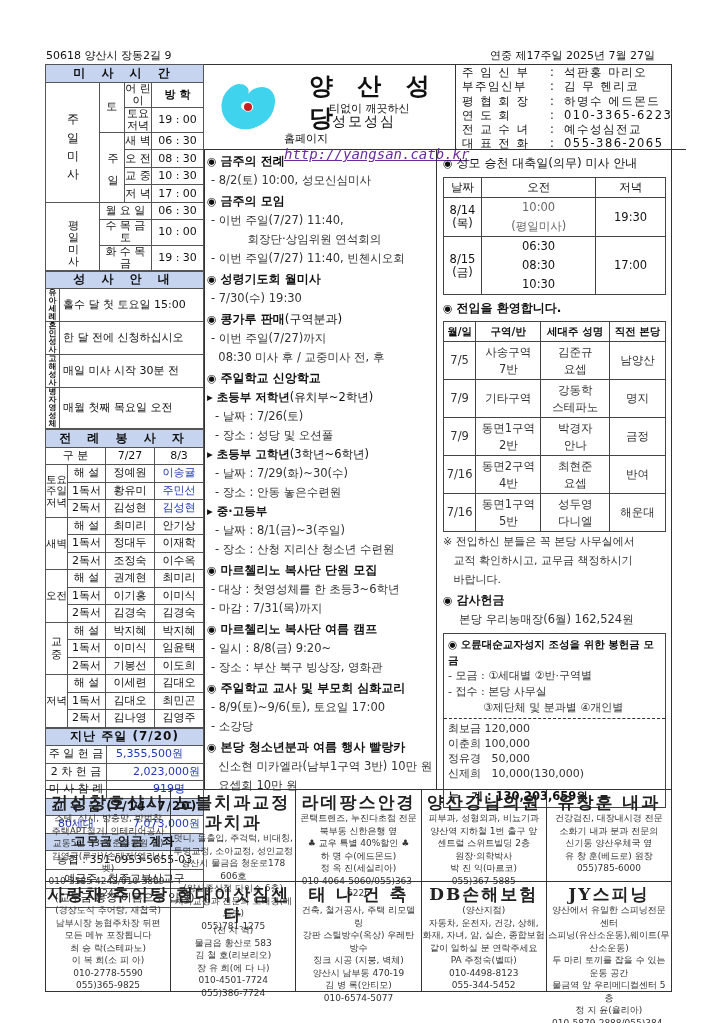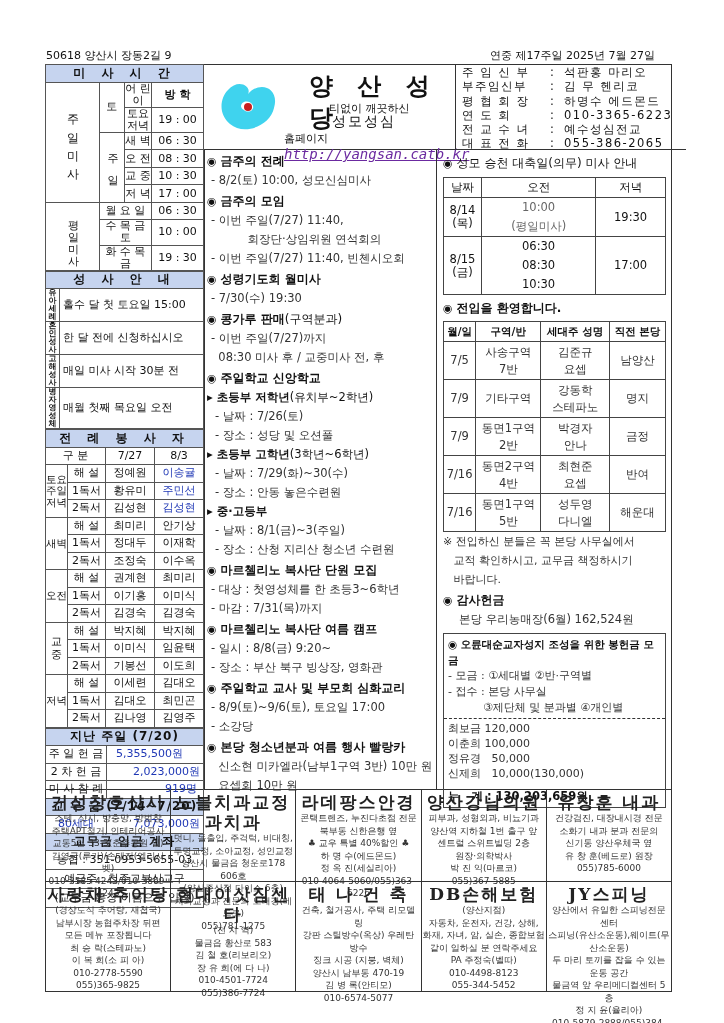--- a/index.html
+++ b/index.html
@@ -217,21 +217,21 @@
     <tr>
           <td>주 일 헌 금</td>
           <td class="blue" style="text-align:right;padding-right:20px;">5,355,500원</td>
         </tr>
     <tr>
           <td>2 차 헌 금</td>
           <td class="blue" style="text-align:right;padding-right:3px;">2,023,000원</td>
         </tr>
     <tr>
           <td>미 사 참 례</td>
-          <td class="blue" style="text-align:right;padding-right:6px;">919명</td>
+          <td class="blue" style="text-align:right;padding-right:18px;">919명</td>
         </tr>
     <tr>
           <td colspan="2" class="hdr" style="letter-spacing:1px;">교 무 금 (7/14~7/20)</td>
         </tr>
     <tr>
           <td class="blue">80세대</td>
           <td class="blue" style="text-align:right;padding-right:3px;">7,073,000원</td>
         </tr>
     <tr>
           <td colspan="2" class="hdr" style="letter-spacing:1px;">교무금  입금  계좌</td>

